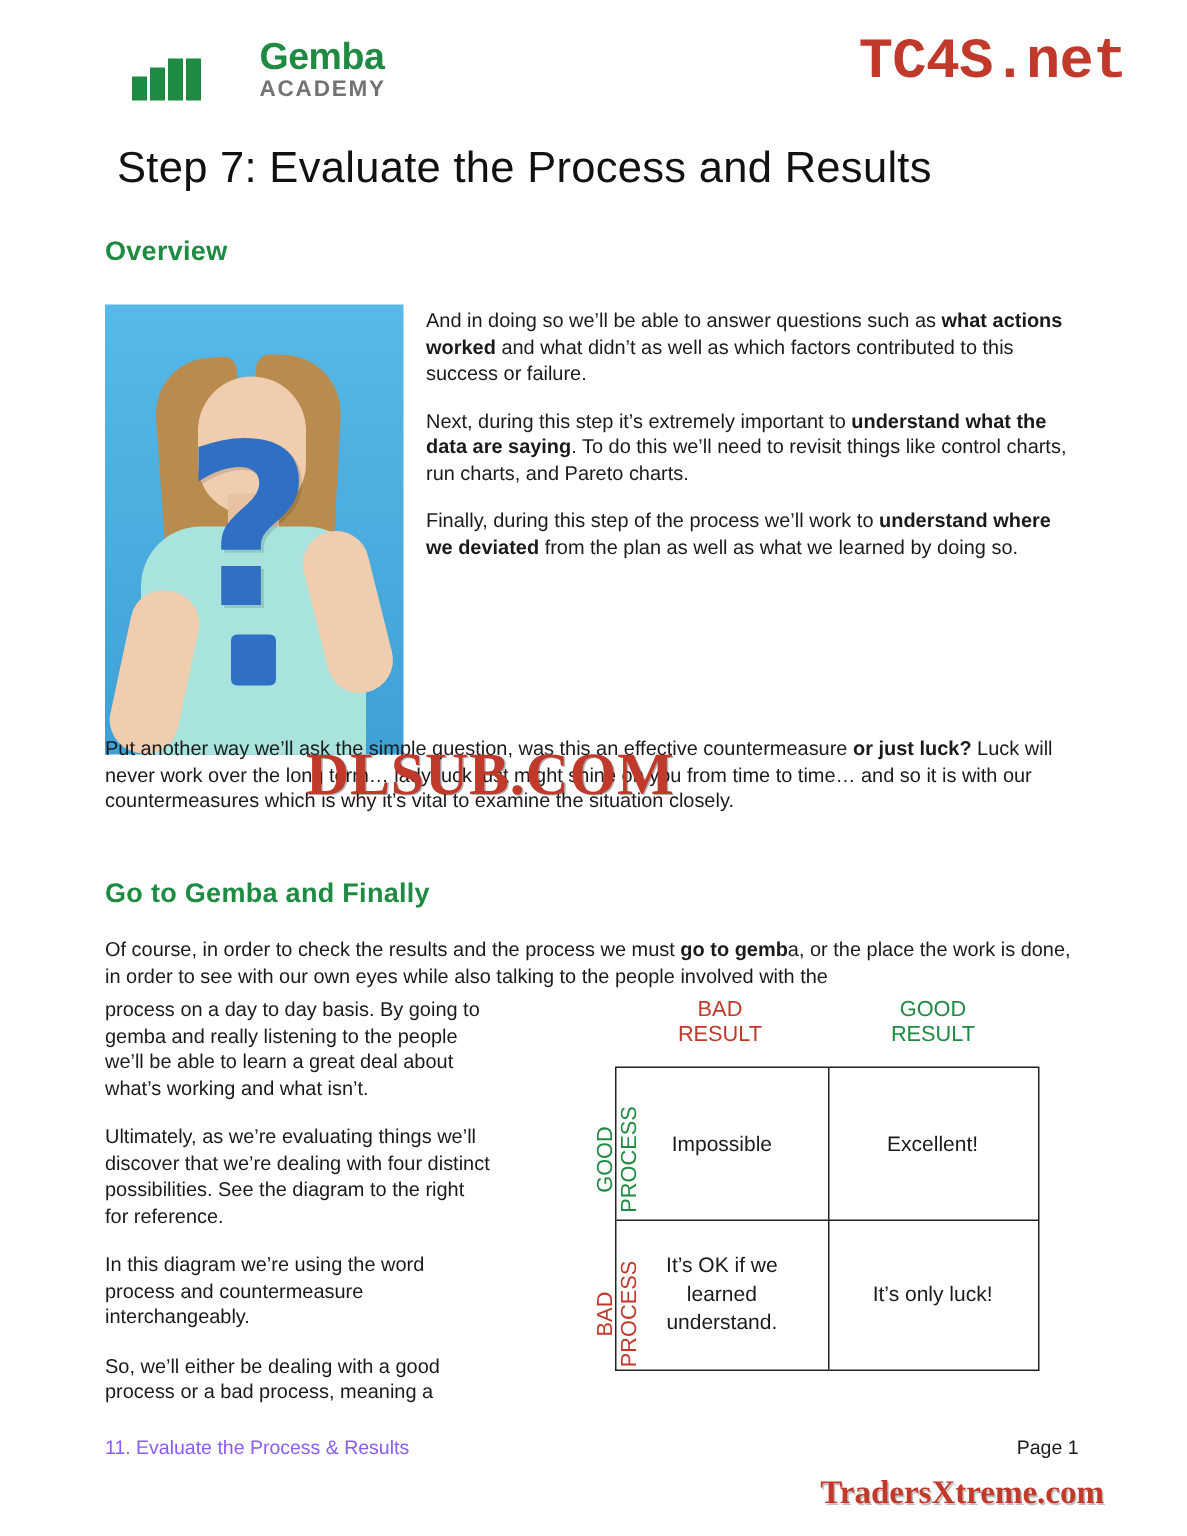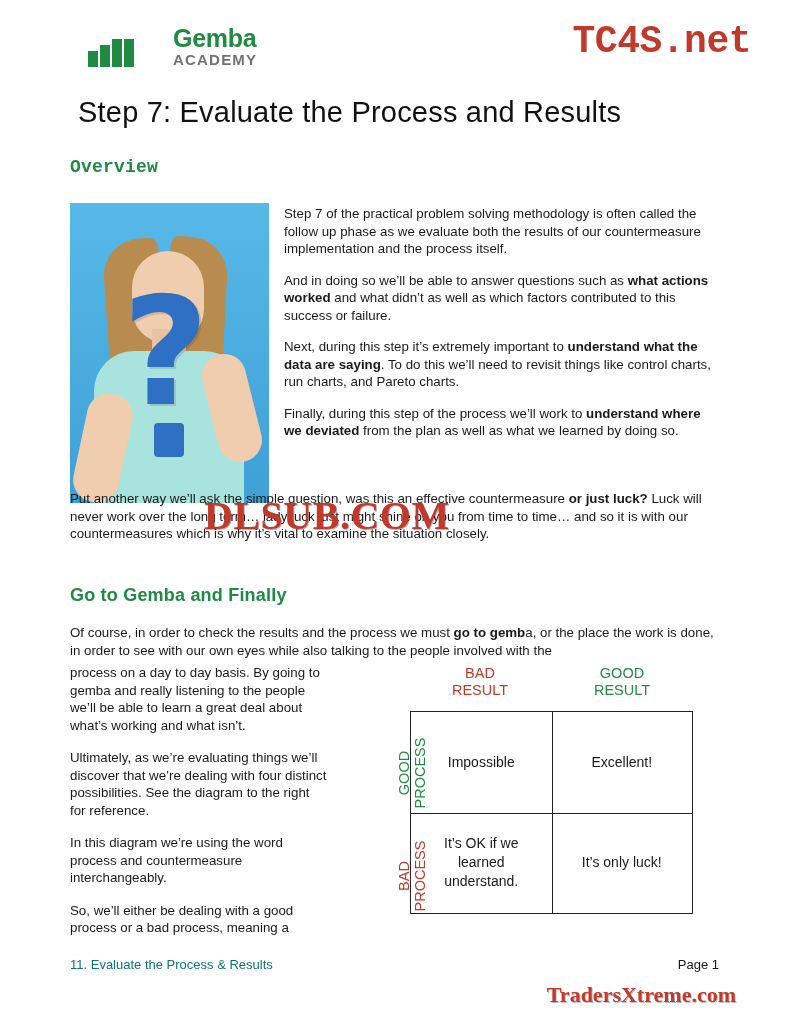--- a/index.html
+++ b/index.html
@@ -96,21 +96,21 @@
     letter-spacing: 0.2px;
   }
 
   .section-head {
     position: absolute;
     font-size: 18px;
     font-weight: bold;
     color: #1f8a42;
     letter-spacing: 0.2px;
   }
-  #overview-head { left: 70px; top: 157px; font-family: Liberation Mono, monospace; }
+  #overview-head { left: 70px; top: 157px; }
   #gemba-head { left: 70px; top: 585px; }
 
   
   .photo {
     position: absolute;
     left: 70px;
     top: 203px;
     width: 199px;
     height: 300px;
     background: linear-gradient(180deg, #56b9e8 0%, #49aadd 60%, #3fa0d6 100%);
@@ -288,21 +288,21 @@
   }
   .row-good { top: 92px; color: #1f8a42; }
   .row-bad  { top: 195px; color: #c0392b; }
 
   
   .footer-left {
     position: absolute;
     left: 70px;
     top: 957px;
     font-size: 13px;
-    color: #0f766e;
+    color: #8b5cf6;
   }
   .footer-right {
     position: absolute;
     right: 72px;
     top: 957px;
     font-size: 13px;
     color: #1a1a1a;
     padding-left: 47px;
   }
   .watermark-traders {
@@ -360,21 +360,20 @@
     <span class="face"></span>
     <span class="neck"></span>
     <span class="shirt"></span>
     <span class="arm-l"></span>
     <span class="arm-r"></span>
     <span class="qmark">?</span>
     <span class="qblock"></span>
   </div>
 
   <div class="body-col">
-    <p>Step 7 of the practical problem solving methodology is often called the follow up phase as we evaluate both the results of our countermeasure implementation and the process itself.</p>
     <p>
       <span>And in doing so we’ll be able to answer questions such as </span><b>what actions worked</b><span> and what didn’t as well as which factors contributed to this success or failure.</span>
     </p>
     <p>
       <span>Next, during this step it’s extremely important to </span><b>understand what the data are saying</b><span>.  To do this we’ll need to revisit things like control charts, run charts, and Pareto charts.</span>
     </p>
     <p>
       <span>Finally, during this step of the process we’ll work to </span><b>understand where we deviated</b><span> from the plan as well as what we learned by doing so.</span>
     </p>
   </div>

